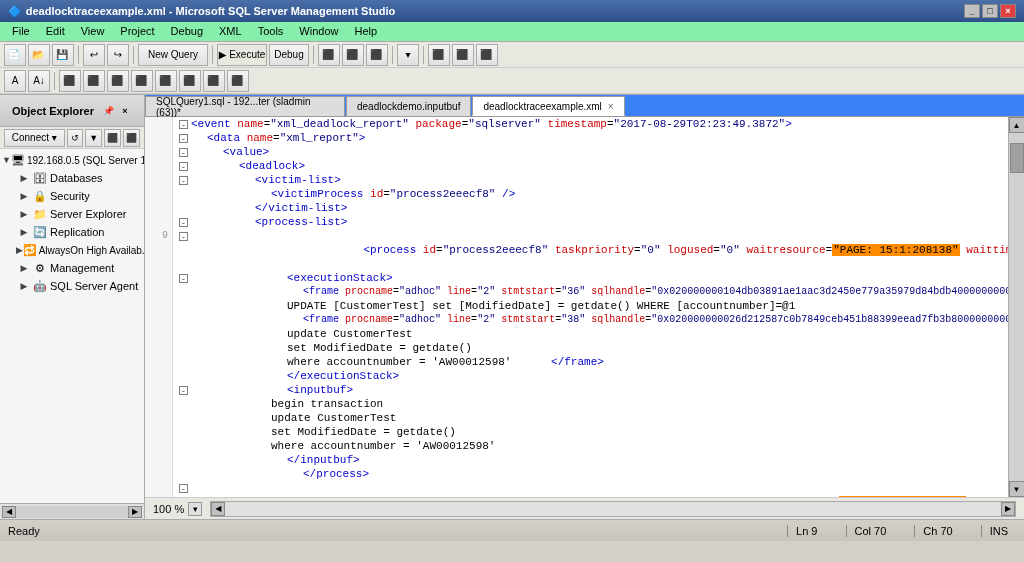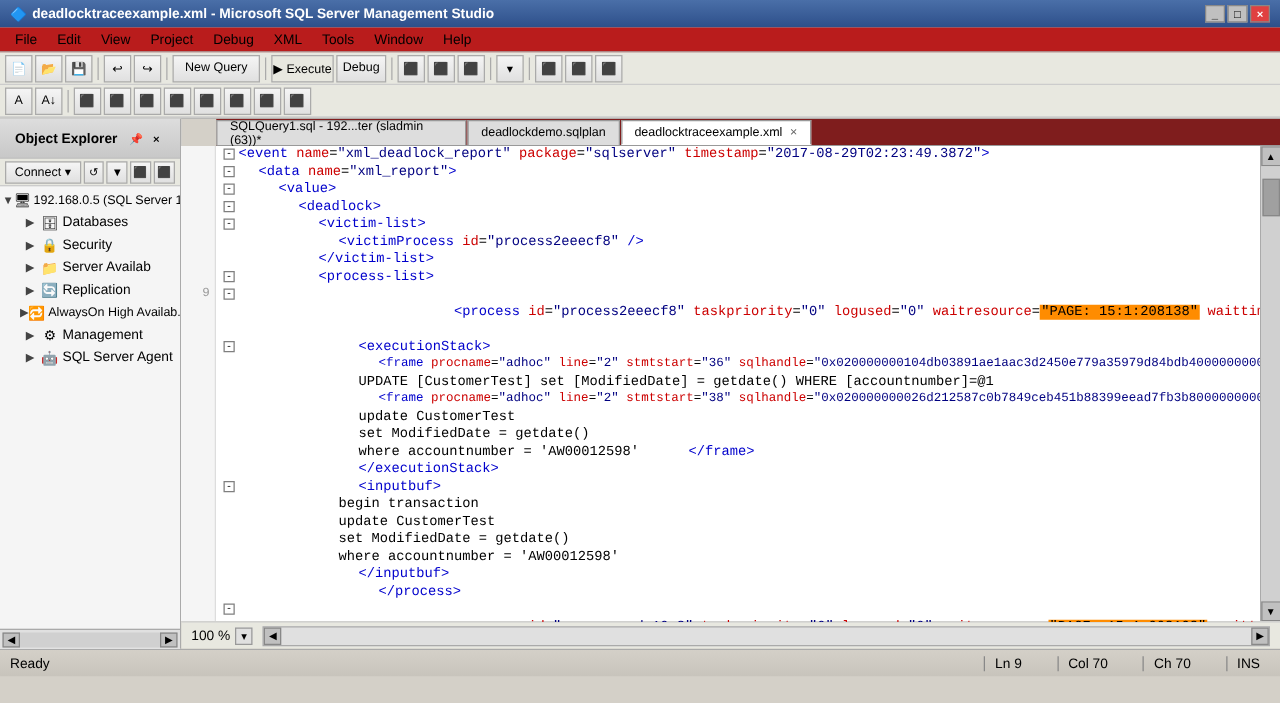--- a/index.html
+++ b/index.html
@@ -25,25 +25,25 @@
       border: 1px solid #888;
       display: flex; align-items: center; justify-content: center;
       font-size: 9px; cursor: pointer; color: #000;
     }
     .title-btn.close { background: #e04040; color: white; }
     .title-btn.max { background: #c0c0c0; }
     .title-btn.min { background: #c0c0c0; }
 
     
     .menu-bar {
-      background: #b91c1c;
+      background: #86efac;
       border-bottom: 1px solid #aaa;
       height: 20px;
       display: flex;
-      align-items: center;
+      align-items: flex-end;
       padding: 0 4px;
     }
     .menu-item {
       padding: 2px 8px;
       font-size: 11px;
       cursor: pointer;
       height: 20px;
       display: flex; align-items: center;
     }
 
@@ -159,25 +159,24 @@
     
     .content-area {
       flex: 1;
       display: flex;
       flex-direction: column;
       overflow: hidden;
     }
     .tab-bar {
       display: flex;
       align-items: flex-end;
-      background: #7f1d1d;
+      background: #3b82f6;
       border-bottom: 1px solid #999;
       height: 22px;
       padding-top: 2px;
-      margin-left: 28px;
     }
     .tab {
       padding: 2px 10px;
       background: #ddd;
       border: 1px solid #999;
       border-bottom: none;
       margin-right: 1px;
       font-size: 11px;
       cursor: pointer;
       height: 20px;
@@ -413,21 +412,21 @@
 
       <div class="tree-item indent-1">
         <span class="tree-expand">▶</span>
         <span class="tree-icon">🔒</span>
         <span class="tree-label">Security</span>
       </div>
 
       <div class="tree-item indent-1">
         <span class="tree-expand">▶</span>
         <span class="tree-icon">📁</span>
-        <span class="tree-label">Server Availab</span>
+        <span class="tree-label">Server Explorer</span>
       </div>
 
       <div class="tree-item indent-1">
         <span class="tree-expand">▶</span>
         <span class="tree-icon">🔄</span>
         <span class="tree-label">Replication</span>
       </div>
 
       <div class="tree-item indent-1">
         <span class="tree-expand">▶</span>
@@ -456,21 +455,21 @@
     </div>
   </div>
 
   <div class="content-area">
 
     <div class="tab-bar">
       <div class="tab">
         <span style="font-size:10px;">SQLQuery1.sql - 192...ter (sladmin (63))*</span>
       </div>
       <div class="tab">
-        <span style="font-size:10px;">deadlockdemo.sqlplan</span>
+        <span style="font-size:10px;">deadlockdemo.inputbuf</span>
       </div>
       <div class="tab active">
         <span style="font-size:10px;">deadlocktraceexample.xml</span>
         <span class="close-x">×</span>
       </div>
     </div>
 
     <div class="editor-wrapper">
       <div class="editor-inner">
 

